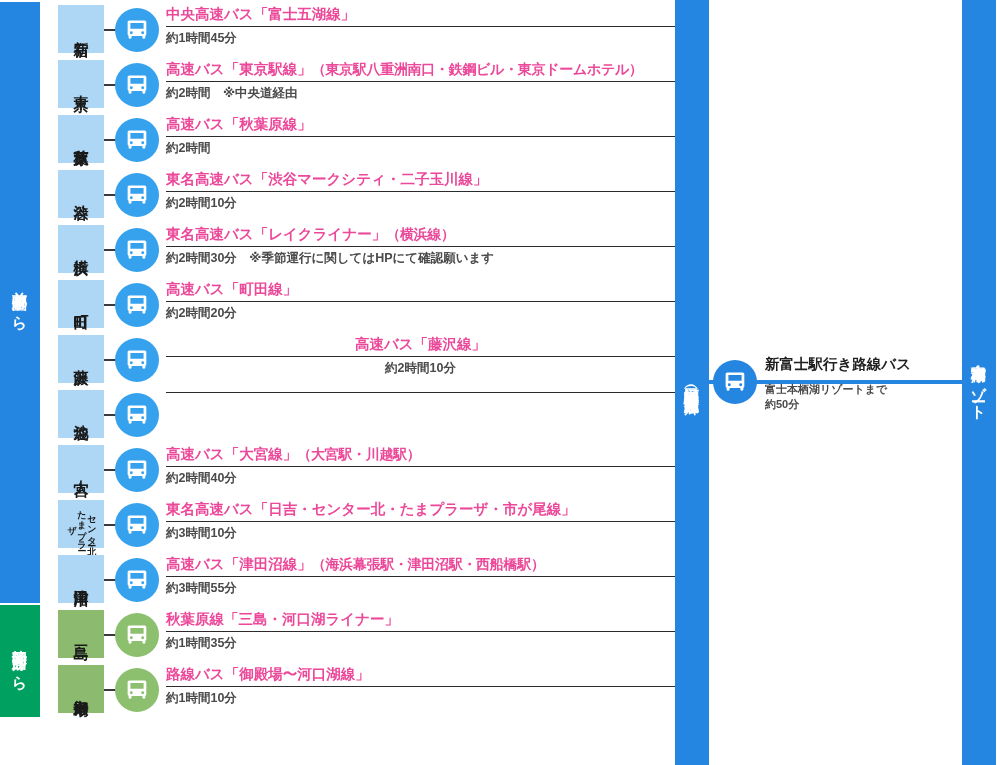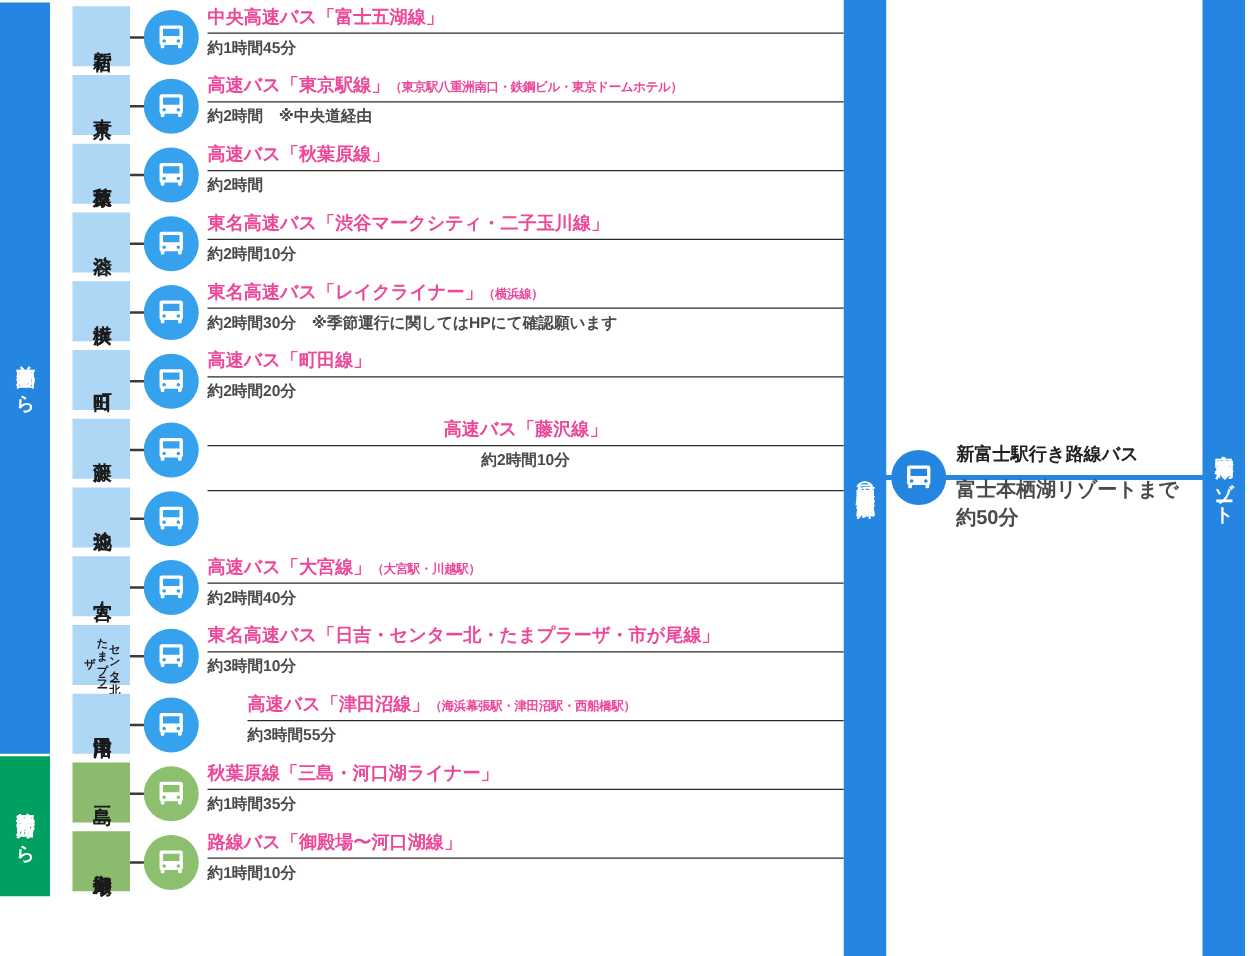--- a/index.html
+++ b/index.html
@@ -93,21 +93,21 @@
   }
   .route .title {
     font-size: 14.5px;
     font-weight: bold;
     color: #ec4899;
     line-height: 1.1;
     white-space: nowrap;
     padding-bottom: 3px;
   }
   .route .title .paren {
-    font-size: 10px;
+    font-size: 14px;
     font-weight: bold;
     letter-spacing: -0.3px;
   }
   .route .rule {
     border-bottom: 1px solid #2b2b2b;
     height: 0;
   }
   .route .dur {
     font-size: 12.5px;
     color: #4a4a4a;
@@ -193,21 +193,21 @@
   }
   #final-text .title {
     font-size: 14.5px;
     font-weight: bold;
     color: #1f1f1f;
     line-height: 1.1;
     padding-bottom: 4px;
     white-space: nowrap;
   }
   #final-text .dur {
-    font-size: 16px;
+    font-size: 11px;
     color: #4a4a4a;
     font-weight: bold;
     line-height: 1.35;
     padding-top: 5px;
     white-space: pre-line;
   }
 </style>
 </head>
 <body>
 
@@ -362,21 +362,21 @@
       </div>
       <div class="station" style="top: 555px; height: 48px; background: rgb(174, 214, 245);">
         <span class="vtext">津田沼</span>
       </div>
       <div class="stub" style="top: 578.5px;"></div>
       <div class="busicon" style="top: 557.5px; background: rgb(54, 162, 238);">
         <svg viewBox="0 0 24 24" aria-hidden="true">
           <path fill="#ffffff" d="M5 3.2h14c1 0 1.6.7 1.6 1.6v11.1c0 .7-.35 1.2-.9 1.45v1.6c0 .6-.45 1.05-1.05 1.05h-.6c-.6 0-1.05-.45-1.05-1.05v-1.35H6.95v1.35c0 .6-.45 1.05-1.05 1.05h-.6c-.6 0-1.05-.45-1.05-1.05v-1.6c-.55-.25-.9-.75-.9-1.45V4.8c0-.9.65-1.6 1.65-1.6zM5.9 5.6v5.3h12.2V5.6H5.9zm.85 7.6a1.35 1.35 0 100 2.7 1.35 1.35 0 000-2.7zm10.5 0a1.35 1.35 0 100 2.7 1.35 1.35 0 000-2.7z"></path>
         </svg>
       </div>
-      <div class="route" style="top: 557px; margin-left: 32px;">
+      <div class="route" style="top: 557px;">
         <div class="title"><span>高速バス「津田沼線」</span><span class="paren">（海浜幕張駅・津田沼駅・西船橋駅）</span></div>
         <div class="rule"></div>
         <div class="dur">約3時間55分</div>
       </div>
       <div class="station" style="top: 610px; height: 48px; background: rgb(140, 186, 110);">
         <span class="vtext">三島</span>
       </div>
       <div class="stub" style="top: 633.5px;"></div>
       <div class="busicon" style="top: 612.5px; background: rgb(140, 192, 110);">
         <svg viewBox="0 0 24 24" aria-hidden="true">

